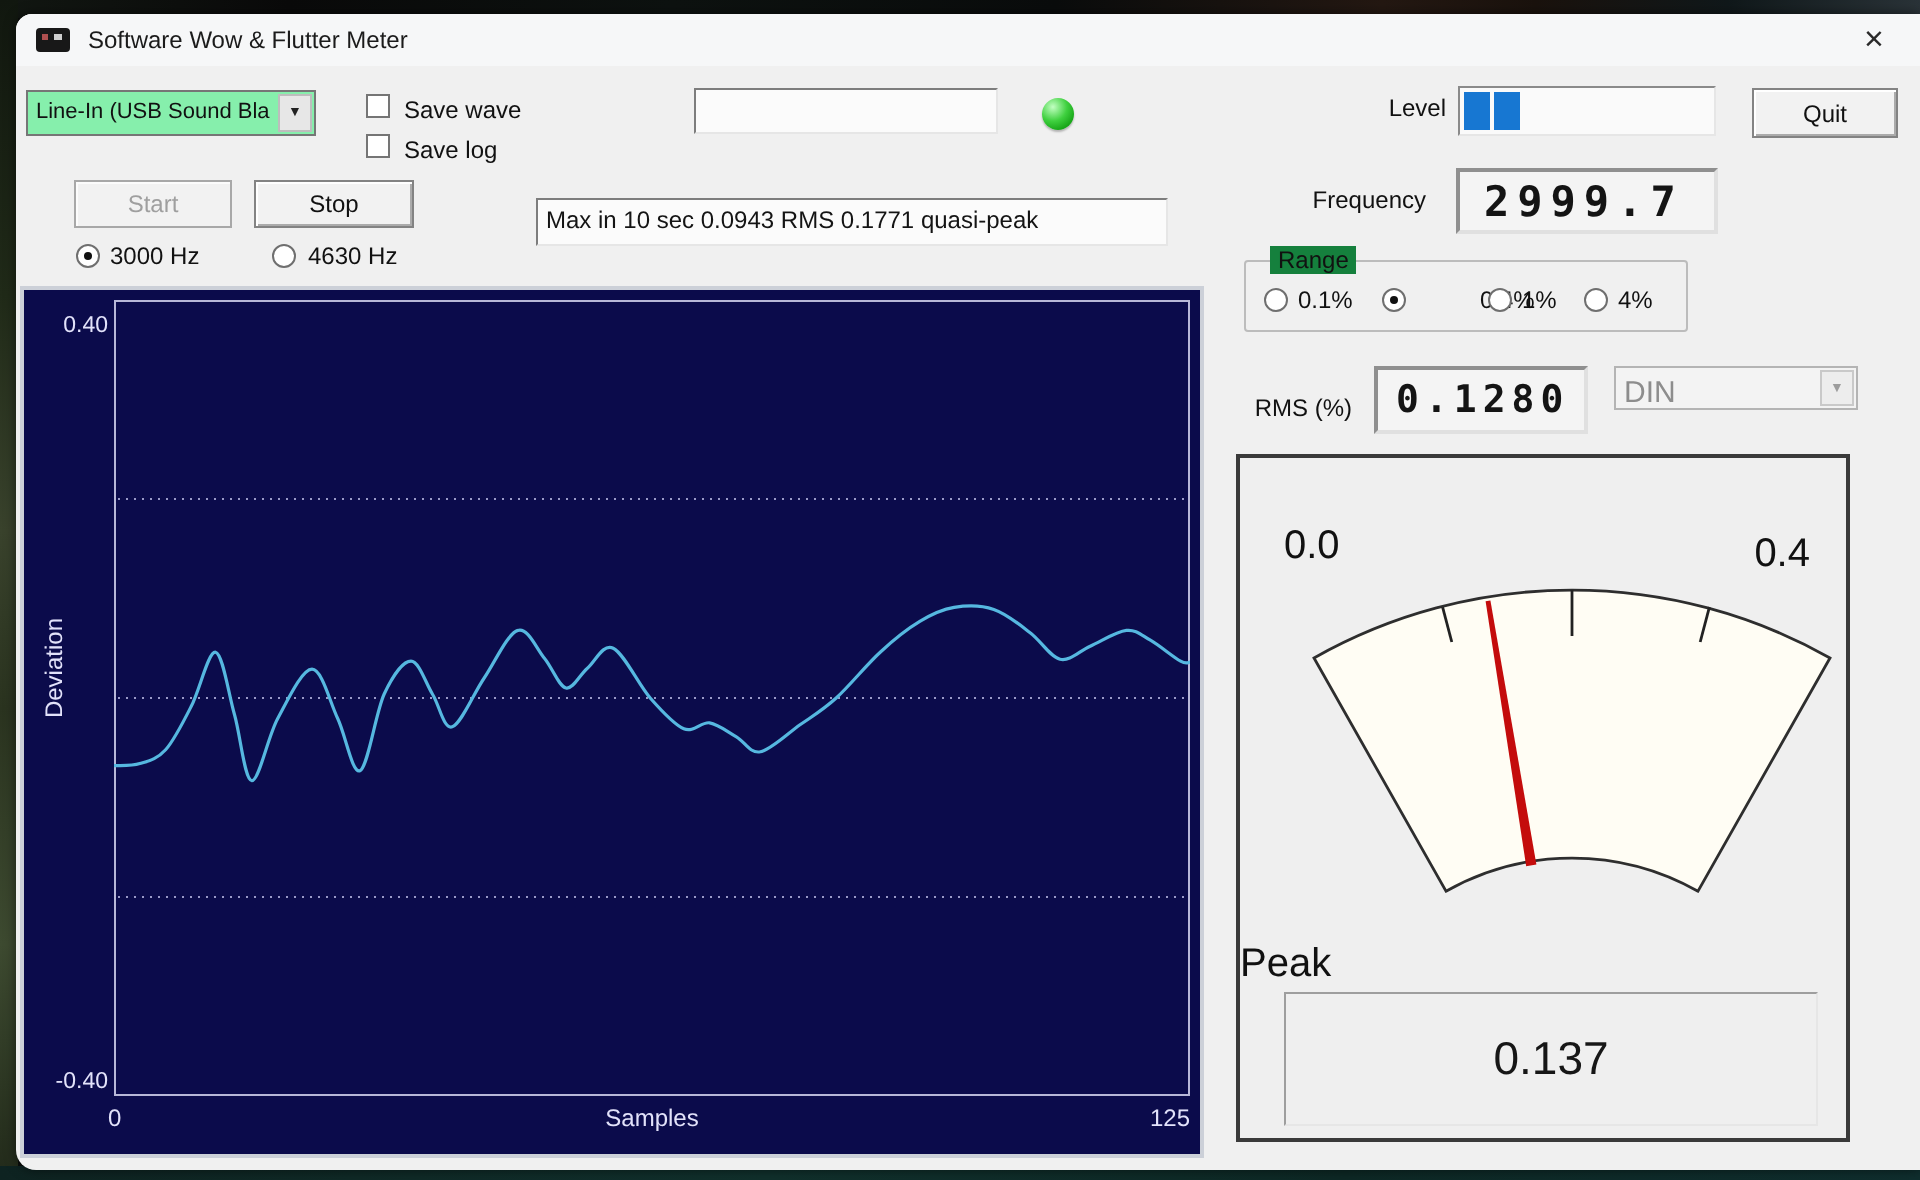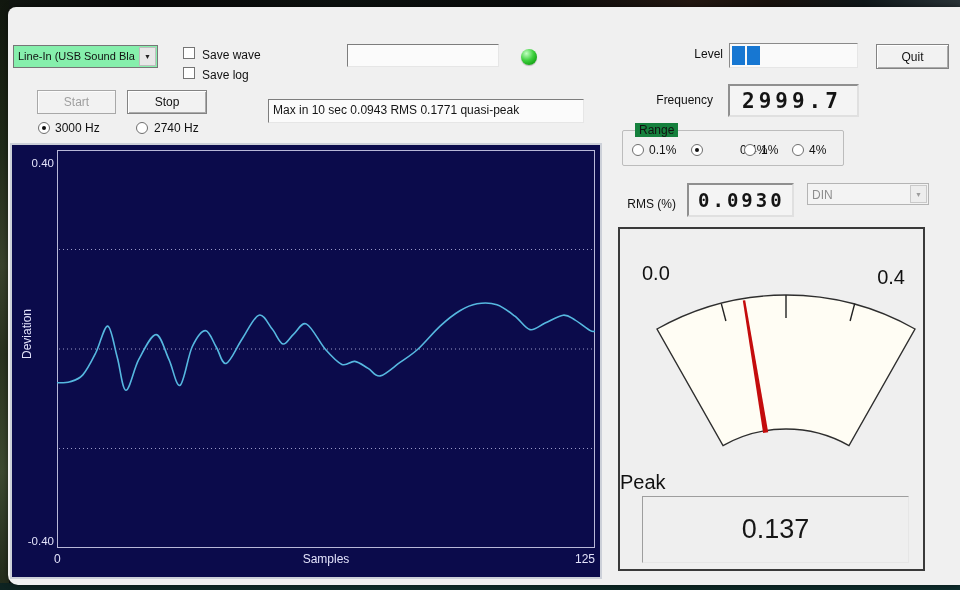--- a/index.html
+++ b/index.html
@@ -52,32 +52,42 @@
   .chart-panel{position:absolute;left:2px;top:136px;width:592px;height:436px;background:#0b0b4b;
                border:2px solid #ccd0d8;}
   .chart-lbl{position:absolute;font-size:12px;color:#e2e2fa;white-space:nowrap;}
   .ytick{width:36px;text-align:right;font-size:11.5px;}
   .dev-label{left:8px;top:164px;writing-mode:vertical-rl;transform:rotate(180deg);}
   .meter-panel{position:absolute;left:610px;top:220px;width:307px;height:344px;background:#efefef;border:2px solid #3a3a3a;}
   .scale-lbl{position:absolute;font-size:20px;color:#111;}
   .peak-label{position:absolute;left:0;right:0;top:242px;text-align:left;font-size:20px;color:#111;}
   .peak-frame{position:absolute;left:22px;right:14px;top:267px;height:67px;border:1px solid;
               border-color:#9e9e9e #e6e6e6 #e6e6e6 #9e9e9e;background:#efefef;
-              display:flex;align-items:center;justify-content:center;font-size:27px;color:#161616;}
+              display:flex;align-items:center;justify-content:center;font-size:23px;color:#161616;}
 </style>
 </head>
 <body>
 
 <div class="stage">
   <div class="desk-top"></div>
   <div class="desk-left"></div>
   <div class="desk-bottom"></div>
 
   <div class="window">
 
+    <div class="titlebar">
+      <span class="app-icon">
+          <i class="d1"></i>
+          <i class="d2"></i>
+        </span>
+      <span class="title">Software Wow &amp; Flutter Meter</span>
+      <span class="close">
+          <span>×</span>
+        </span>
+    </div>
 
     <div class="combo" style="left:5px;top:38px;width:145px;height:23px;">
       <span class="val">Line-In (USB Sound Bla</span>
       <span class="arrow-btn">▼</span>
     </div>
 
     <span class="checkbox" style="left:175px;top:40px;"></span>
     <span class="lbl" style="left:194px;top:41px;">Save wave</span>
     <span class="checkbox" style="left:175px;top:60px;"></span>
     <span class="lbl" style="left:194px;top:61px;">Save log</span>
@@ -101,21 +111,21 @@
     <div class="btn disabled" style="left:29px;top:83px;width:79px;height:24px;">
       <span>Start</span>
     </div>
     <div class="btn" style="left:119px;top:83px;width:80px;height:24px;">
       <span>Stop</span>
     </div>
 
     <span class="radio on" style="left:30px;top:115px;"></span>
     <span class="lbl" style="left:47px;top:114px;">3000 Hz</span>
     <span class="radio" style="left:128px;top:115px;"></span>
-    <span class="lbl" style="left:146px;top:114px;">2740 Hz</span>
+    <span class="lbl" style="left:146px;top:114px;">4630 Hz</span>
 
     <div class="sunken" style="left:260px;top:92px;width:316px;height:24px;">
       <div class="status-text">Max in 10 sec 0.0943 RMS 0.1771 quasi-peak</div>
     </div>
 
     <span class="lbl" style="left:640px;top:86px;width:65px;text-align:right;">Frequency</span>
     <div class="display" style="left:720px;top:77px;width:131px;height:33px;font-size:21px;letter-spacing:4px;padding-left:12px;">
       <span>2999.7</span>
     </div>
 
@@ -126,25 +136,25 @@
       <span class="radio on" style="left:68px;top:13px;"></span>
       <span class="lbl" style="left:85px;top:12px;margin-left:32px;">0.4%</span>
       <span class="radio" style="left:121px;top:13px;"></span>
       <span class="lbl" style="left:138px;top:12px;">1%</span>
       <span class="radio" style="left:169px;top:13px;"></span>
       <span class="lbl" style="left:186px;top:12px;">4%</span>
     </div>
 
     <span class="lbl" style="left:610px;top:190px;width:58px;text-align:right;">RMS (%)</span>
     <div class="display" style="left:679px;top:176px;width:107px;height:34px;font-size:19px;letter-spacing:3px;padding-left:9px;">
-      <span>0.0930</span>
+      <span>0.1280</span>
     </div>
 
     <div class="combo disabled" style="left:799px;top:176px;width:122px;height:22px;">
-      <span class="val" style="font-size:12px;">DIN</span>
+      <span class="val" style="font-size:15px;">DIN</span>
       <span class="arrow-btn">▼</span>
     </div>
 
     <div class="meter-panel">
       <span class="scale-lbl" style="left:22px;top:33px;">0.0</span>
       <span class="scale-lbl" style="right:18px;top:37px;">0.4</span>
       <svg id="meter-svg" width="329" height="340" viewBox="0 0 329 340" style="position:absolute;left:0;top:0;">
         <path d="M 37 100 A 262 262 0 0 1 295 100 L 229 216.6 A 128 128 0 0 0 103 216.6 Z" fill="#fffdf4" stroke="#2e2e2e" stroke-width="1.4"></path>
         <line x1="101.3" y1="74.6" x2="105.9" y2="92" stroke="#222" stroke-width="1.4"></line>
         <line x1="166" y1="66" x2="166" y2="89" stroke="#222" stroke-width="1.4"></line>

